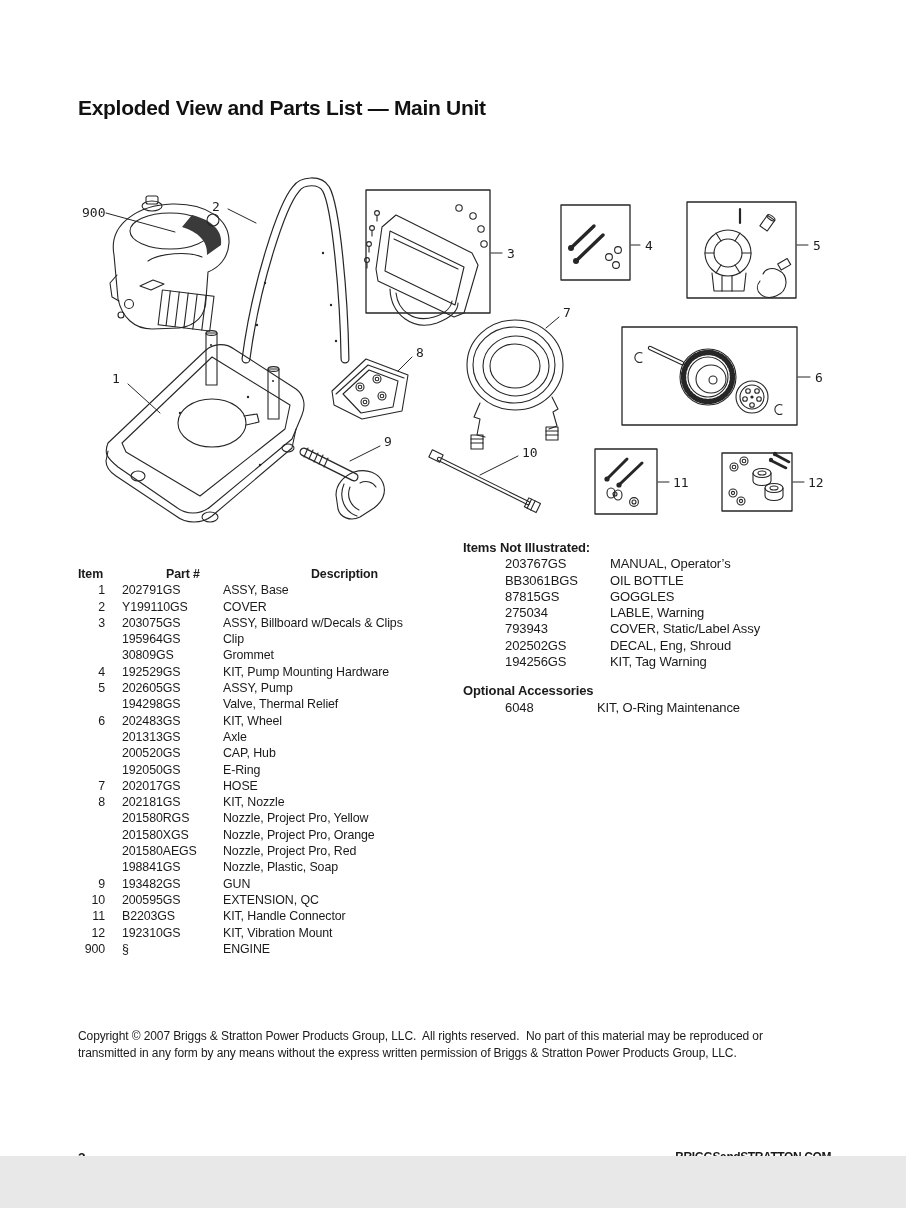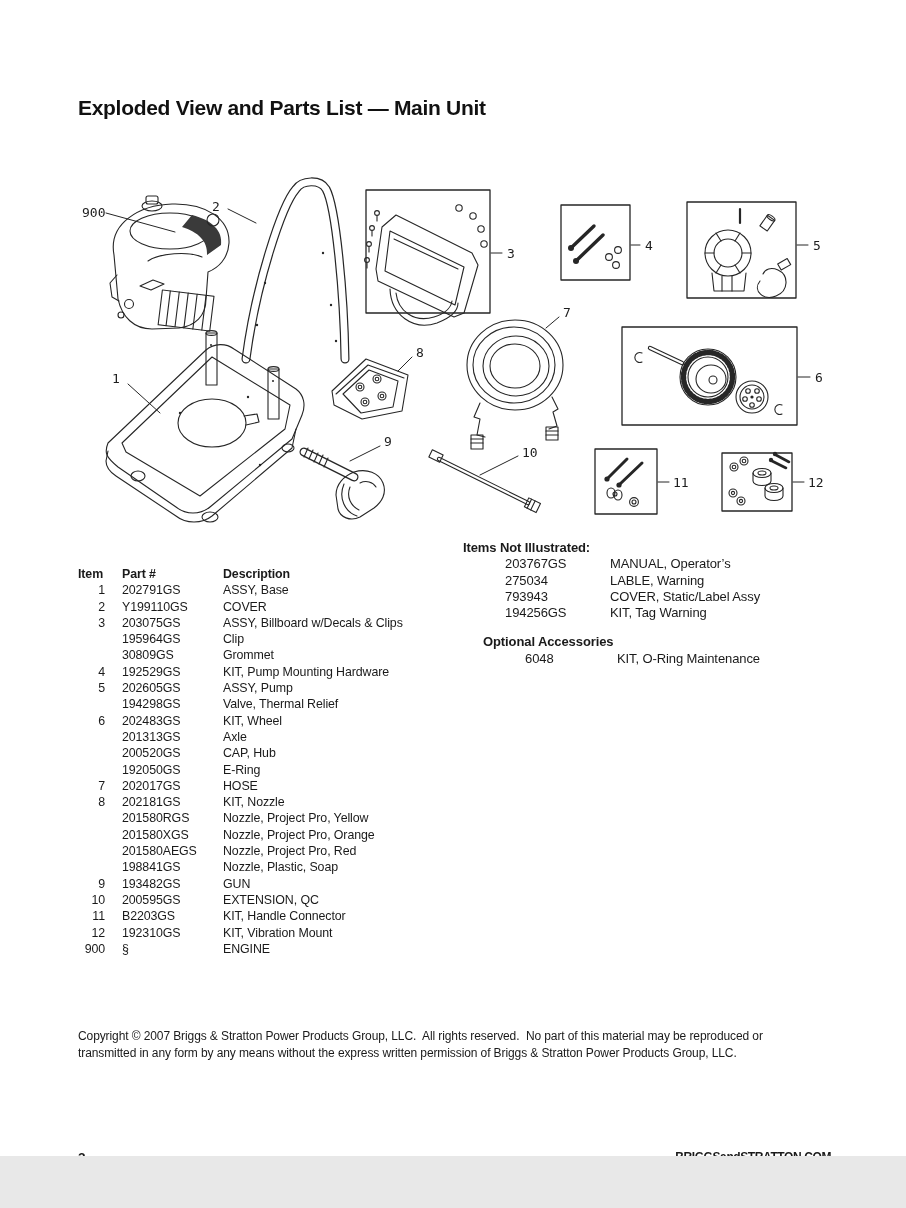--- a/index.html
+++ b/index.html
@@ -15,29 +15,29 @@
   .title{
     position:absolute;left:78px;top:96px;margin:0;
     font-size:21px;font-weight:bold;letter-spacing:-0.3px;color:#111;
   }
   .diagram{position:absolute;left:60px;top:165px;width:790px;height:375px;}
   .diagram svg{display:block;}
   .callout{font-family:"DejaVu Sans Mono", monospace;font-size:13px;fill:#1d1d1d;}
   
   .parts-table{position:absolute;left:78px;top:566px;width:392px;font-size:12.4px;line-height:16.3px;letter-spacing:-0.1px;}
   .t-head,.t-row{display:grid;grid-template-columns:44px 101px auto;}
-  .t-head{font-weight:bold;}
+  .t-head{font-weight:bold;gap:44px;}
   .t-row .c-item{text-align:right;padding-right:17px;}
   .c-part,.c-desc{white-space:nowrap;}
   
   .right-col{position:absolute;left:463px;top:540px;width:380px;font-size:13px;line-height:16.3px;letter-spacing:-0.1px;}
   .panel-title{font-weight:bold;}
   .ni-rows{margin-left:42px;}
   .ni-row{display:grid;grid-template-columns:105px auto;}
-  .opt-block{margin-top:13px;margin-left:20px;}
+  .opt-block{margin-top:13px;}
   .opt-rows{margin-left:42px;}
   .opt-row{display:grid;grid-template-columns:92px auto;}
   .footnote{margin-top:17px;}
   
   .copyright{
     position:absolute;left:78px;top:1028px;width:716px;margin:0;
     font-size:12px;line-height:17px;letter-spacing:-0.1px;white-space:pre-wrap;
   }
   .footer-pagenum{position:absolute;left:78px;top:1150px;font-size:13.5px;font-weight:bold;}
   .footer-site{position:absolute;right:75px;top:1150px;font-size:12px;font-weight:bold;letter-spacing:-0.4px;}
@@ -459,32 +459,44 @@
 
     <div>
       <div class="panel-title">Items Not Illustrated:</div>
       <div class="ni-rows">
 
           <div class="ni-row">
             <span class="c-part">203767GS</span>
             <span class="c-desc">MANUAL, Operator’s</span>
           </div>
 
-
+          <div class="ni-row">
+            <span class="c-part">BB3061BGS</span>
+            <span class="c-desc">OIL BOTTLE</span>
+          </div>
+
+          <div class="ni-row">
+            <span class="c-part">87815GS</span>
+            <span class="c-desc">GOGGLES</span>
+          </div>
 
           <div class="ni-row">
             <span class="c-part">275034</span>
             <span class="c-desc">LABLE, Warning</span>
           </div>
 
           <div class="ni-row">
             <span class="c-part">793943</span>
             <span class="c-desc">COVER, Static/Label Assy</span>
           </div>
 
+          <div class="ni-row">
+            <span class="c-part">202502GS</span>
+            <span class="c-desc">DECAL, Eng, Shroud</span>
+          </div>
 
           <div class="ni-row">
             <span class="c-part">194256GS</span>
             <span class="c-desc">KIT, Tag Warning</span>
           </div>
         </div>
     </div>
 
     <div class="opt-block">
       <div class="panel-title">Optional Accessories</div>

